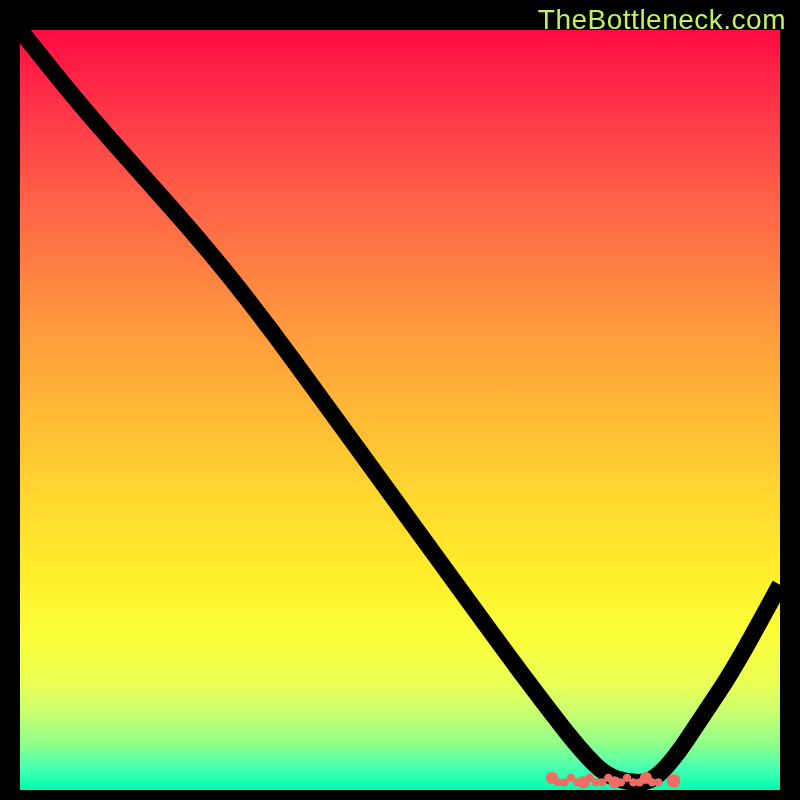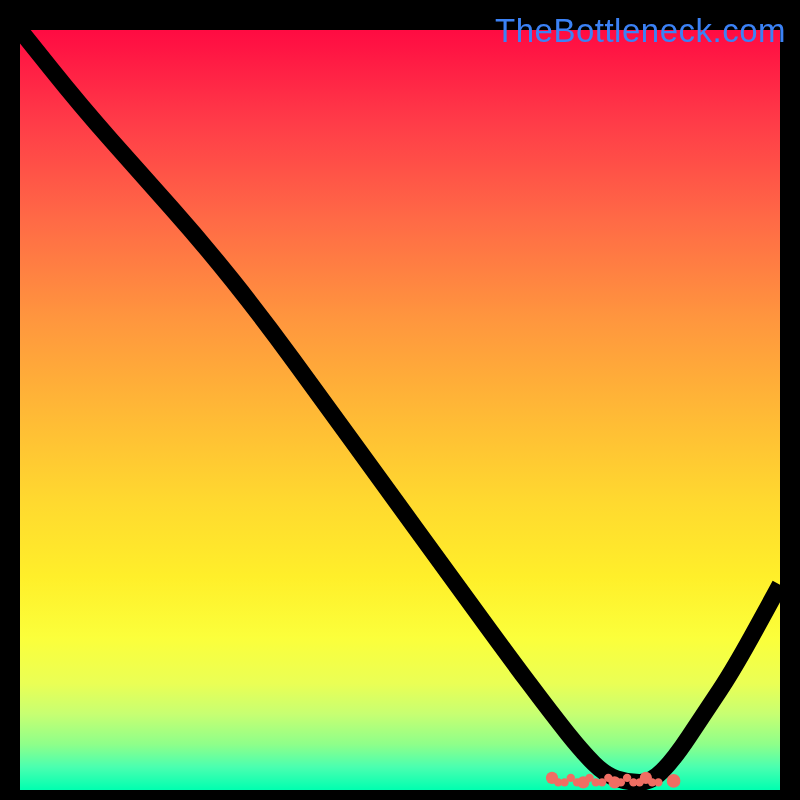--- a/index.html
+++ b/index.html
@@ -10,24 +10,24 @@
     background: #000;
     font-family: Arial, Helvetica, sans-serif;
   }
   .wrap {
     position: relative;
     width: 800px;
     height: 800px;
   }
   .attrib {
     position: absolute;
-    top: 12px;
+    top: 4px;
     right: 14px;
-    color: #3b82f6;
-    font-size: 33px;
+    color: #bef264;
+    font-size: 28px;
     letter-spacing: 0.5px;
     z-index: 3;
   }
   .plot {
     position: absolute;
     left: 20px;
     top: 30px;
     width: 760px;
     height: 760px;
     background: #000;

